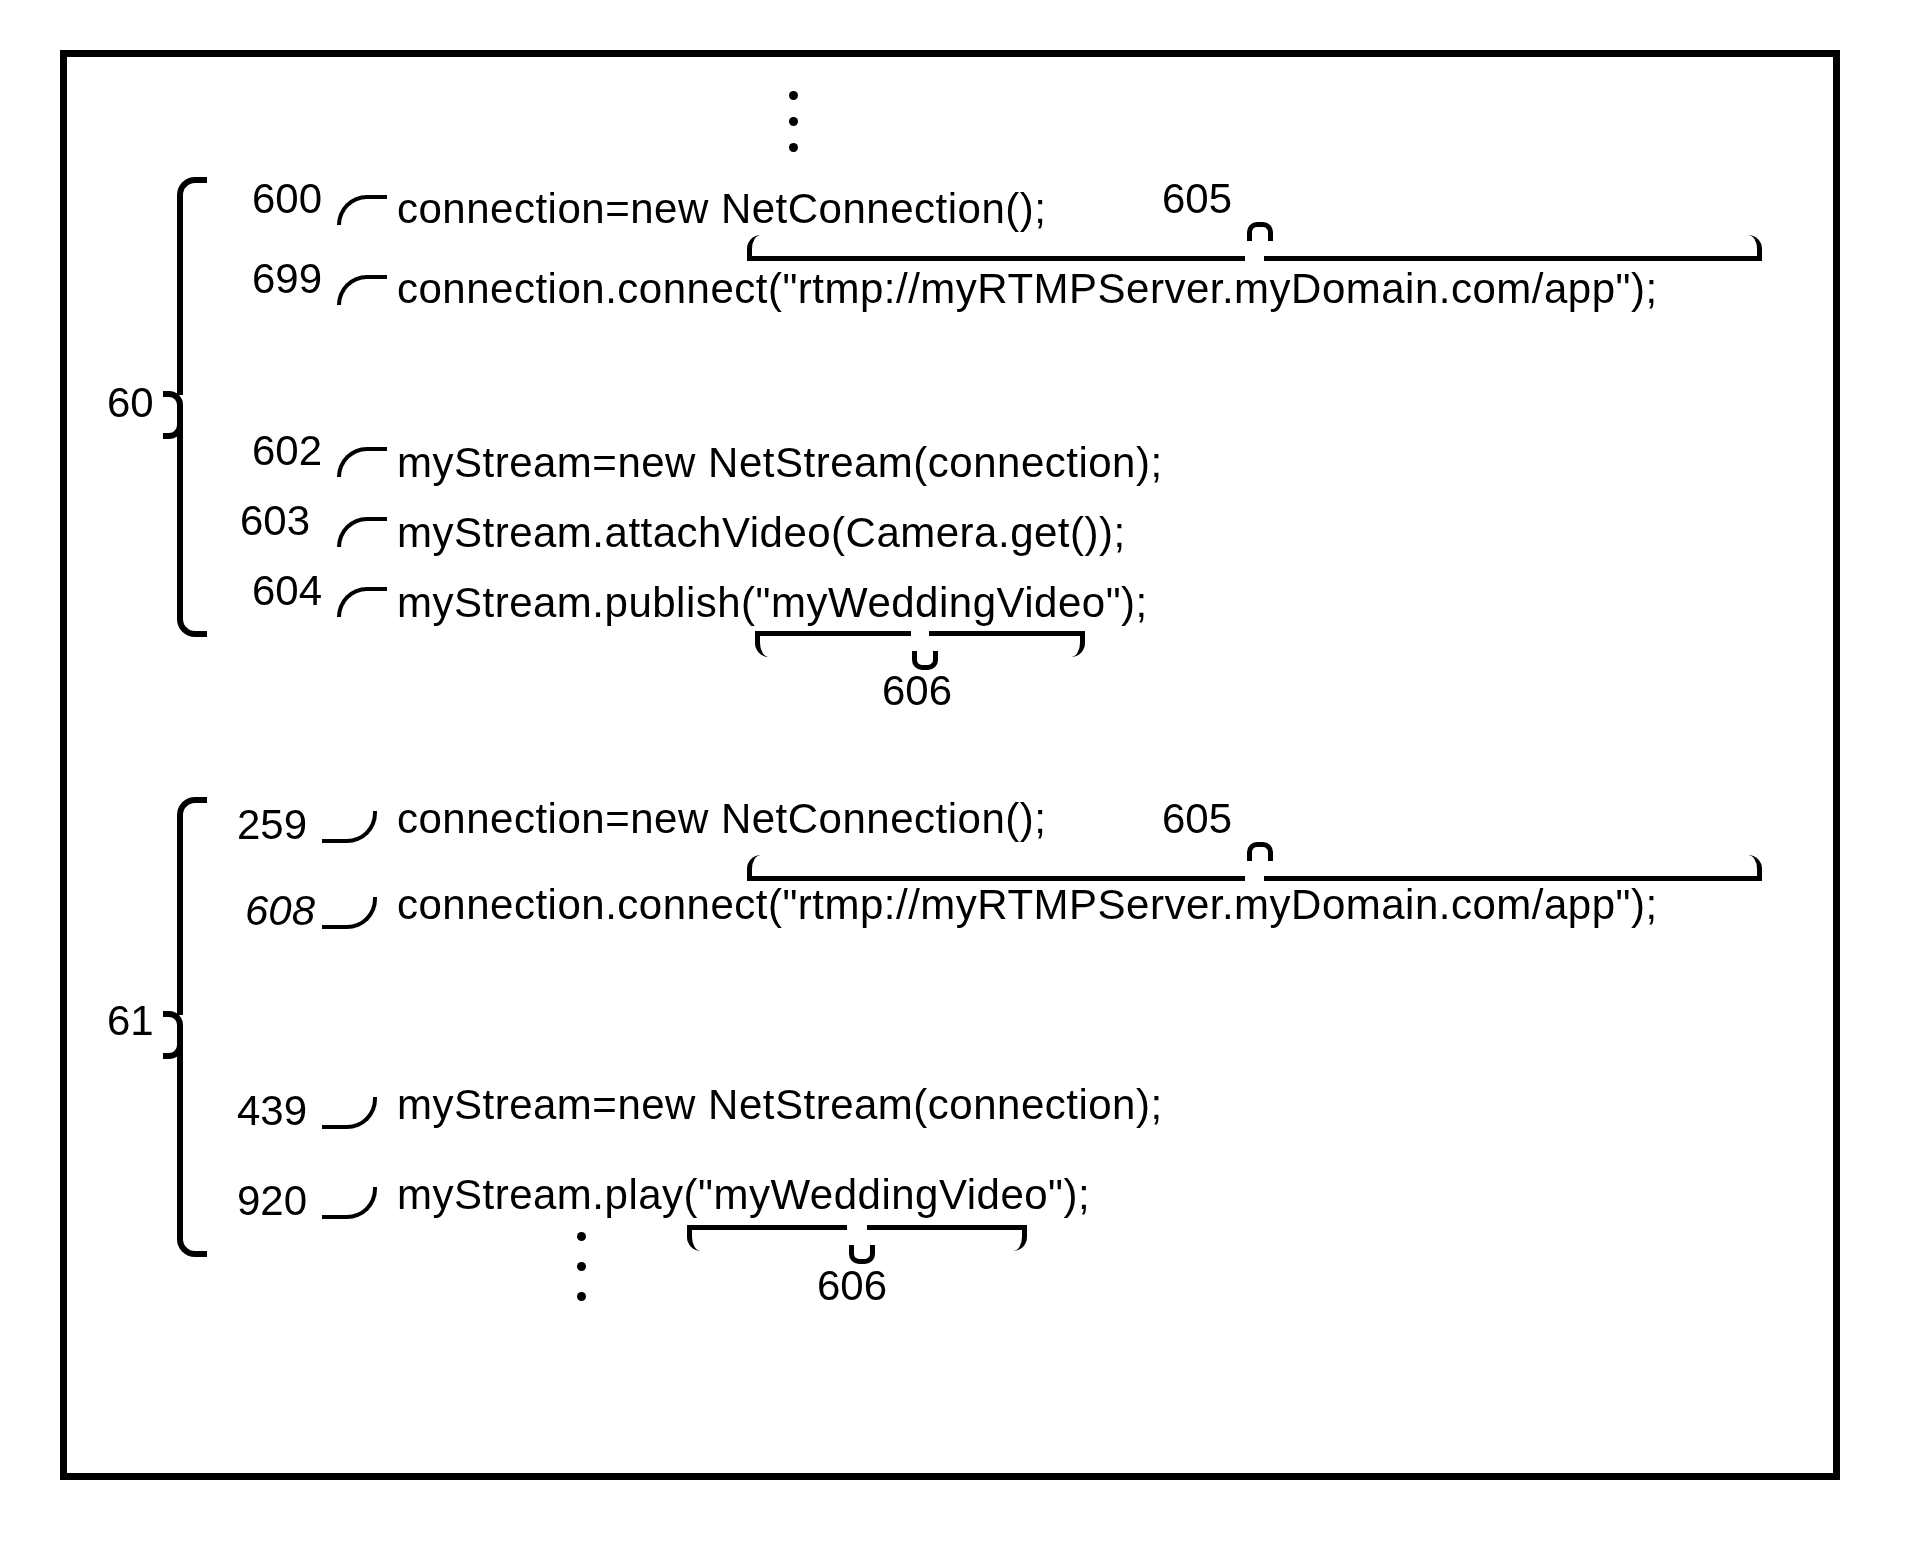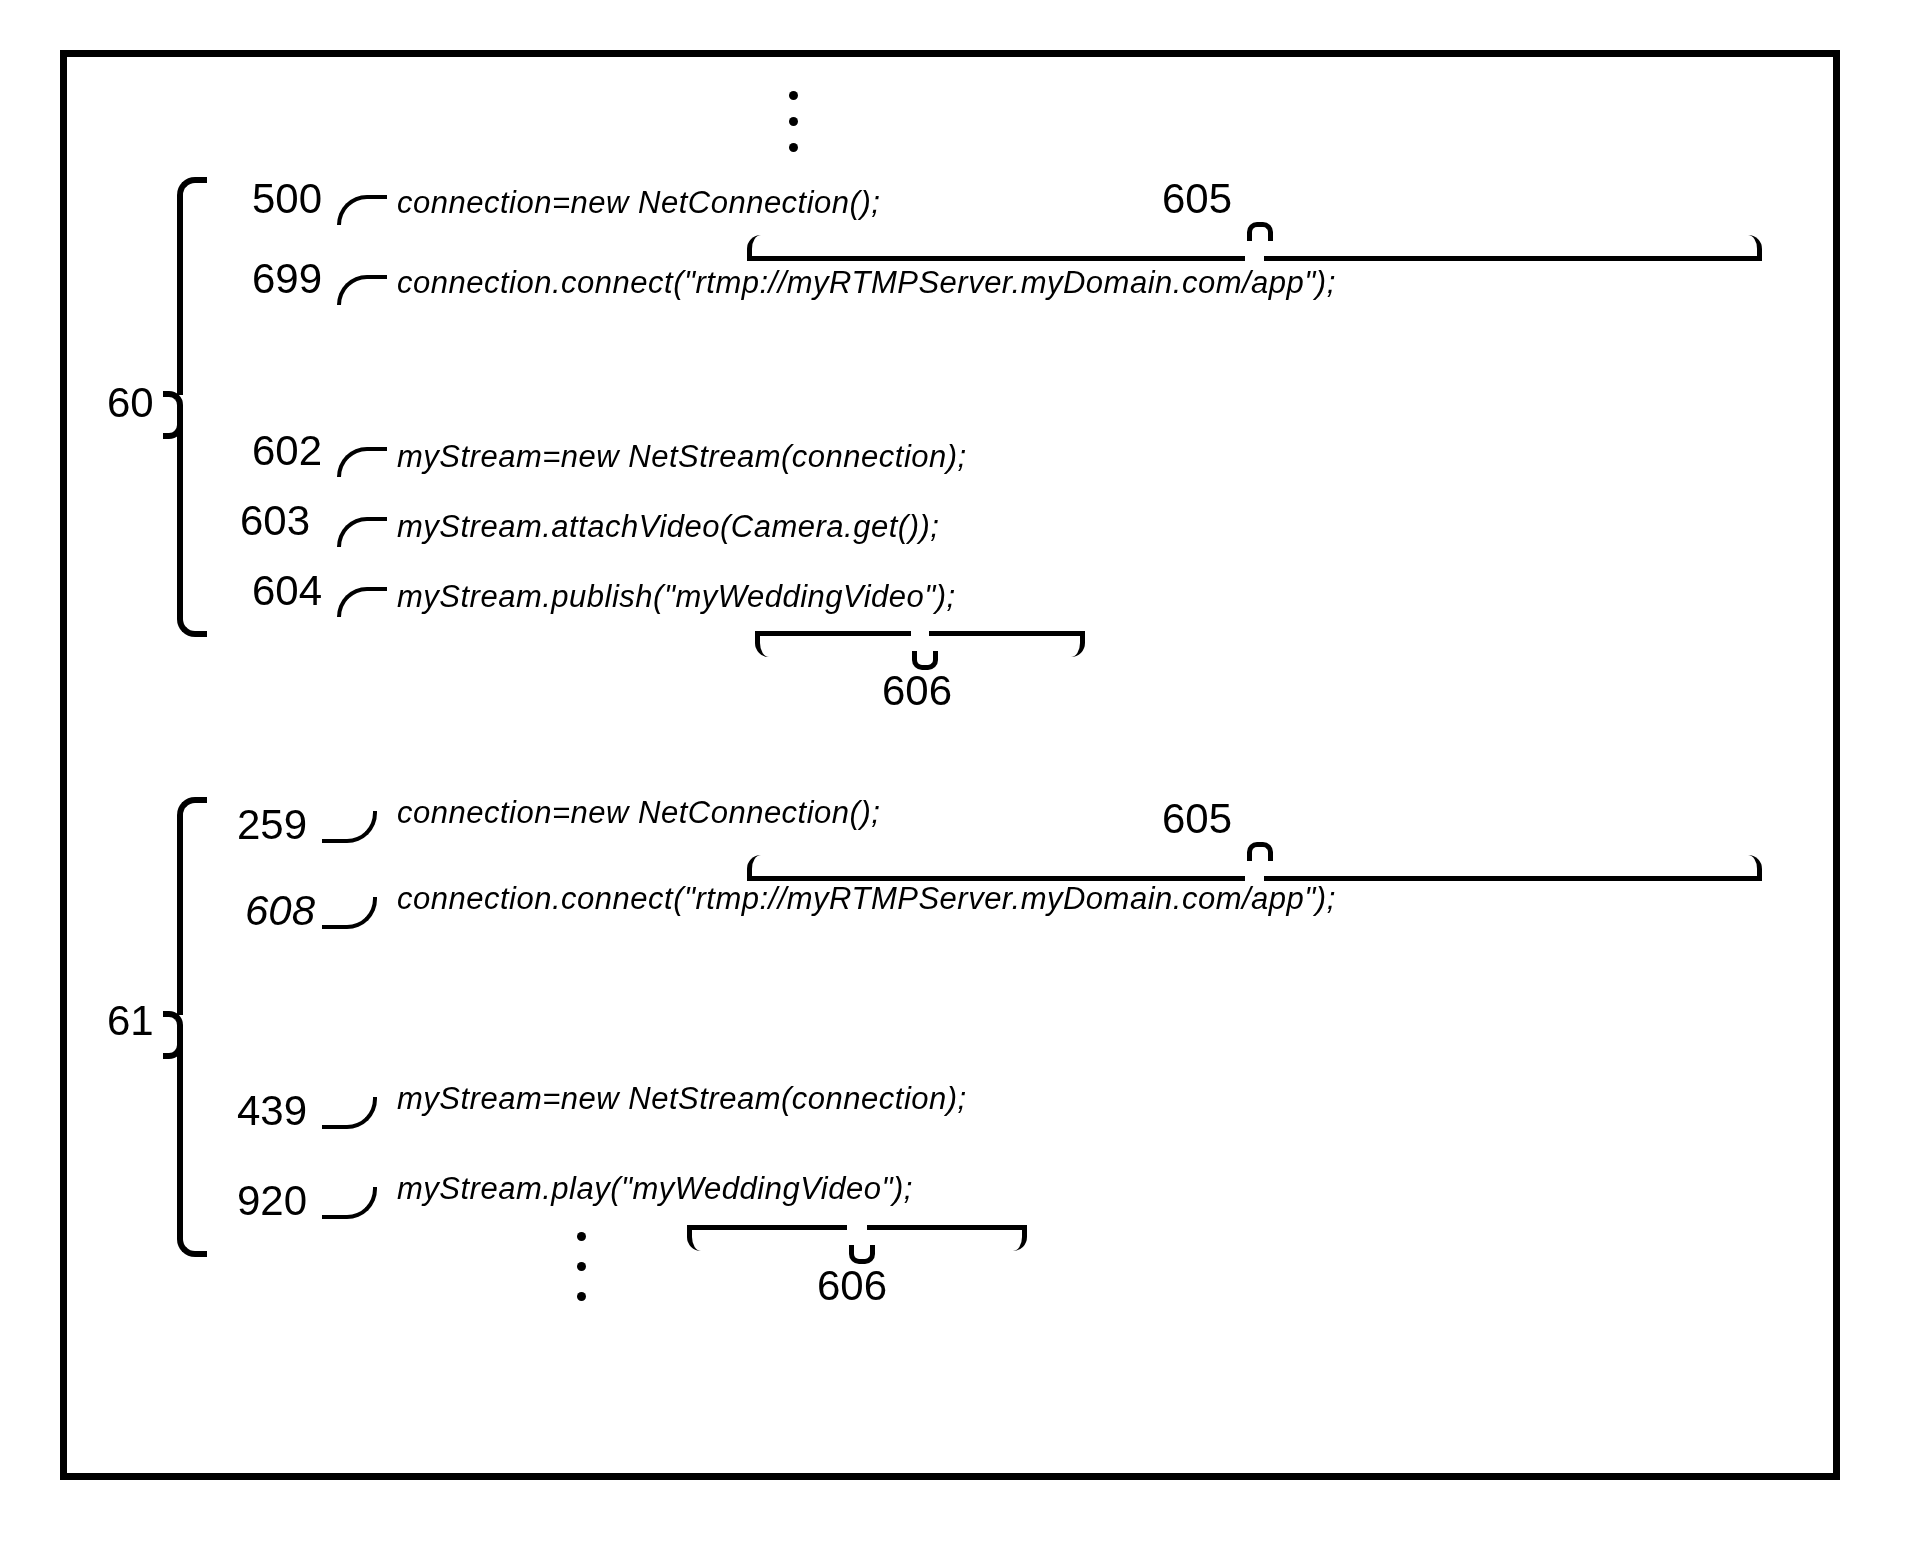--- a/index.html
+++ b/index.html
@@ -17,24 +17,23 @@
   }
   .frame {
     border: 7px solid #000;
     width: 1780px;
     height: 1430px;
     position: relative;
     box-sizing: border-box;
   }
   .abs { position: absolute; }
   .code-text {
-    font-size: 31px;
+    font-size: 42px;
     white-space: nowrap;
     letter-spacing: 0.5px;
-    font-style: italic;
   }
   .ref-text {
     font-size: 42px;
     white-space: nowrap;
   }
   .dot {
     width: 9px; height: 9px;
     background: #000;
     border-radius: 50%;
     position: absolute;
@@ -146,21 +145,21 @@
 
     <div class="abs ref-text" style="left:40px; top:322px;">60</div>
 
     <div class="brace" style="left:110px; top:120px; height:460px;">
       <div class="top" style="height:218px;"></div>
       <div class="mid" style="top:214px;"></div>
       <div class="mid2" style="top:238px;"></div>
       <div class="bot" style="height:218px;"></div>
     </div>
 
-    <div class="abs ref-text" style="left:185px; top:118px;">500</div>
+    <div class="abs ref-text" style="left:185px; top:118px;">600</div>
     <div class="abs" style="left:270px; top:138px;">
       <div class="leader curve" style="position:relative; transform:scaleX(-1); width:50px; height:30px;"></div>
     </div>
     <div class="abs code-text" style="left:330px; top:128px;">connection=new  NetConnection();</div>
 
     <div class="abs ref-text" style="left:1095px; top:118px;">605</div>
     <div class="hbrace up" style="left:680px; top:178px; width:1015px;">
       <div class="left" style="width:498px;"></div>
       <div class="right" style="width:498px;"></div>
       <div class="tip"></div>

